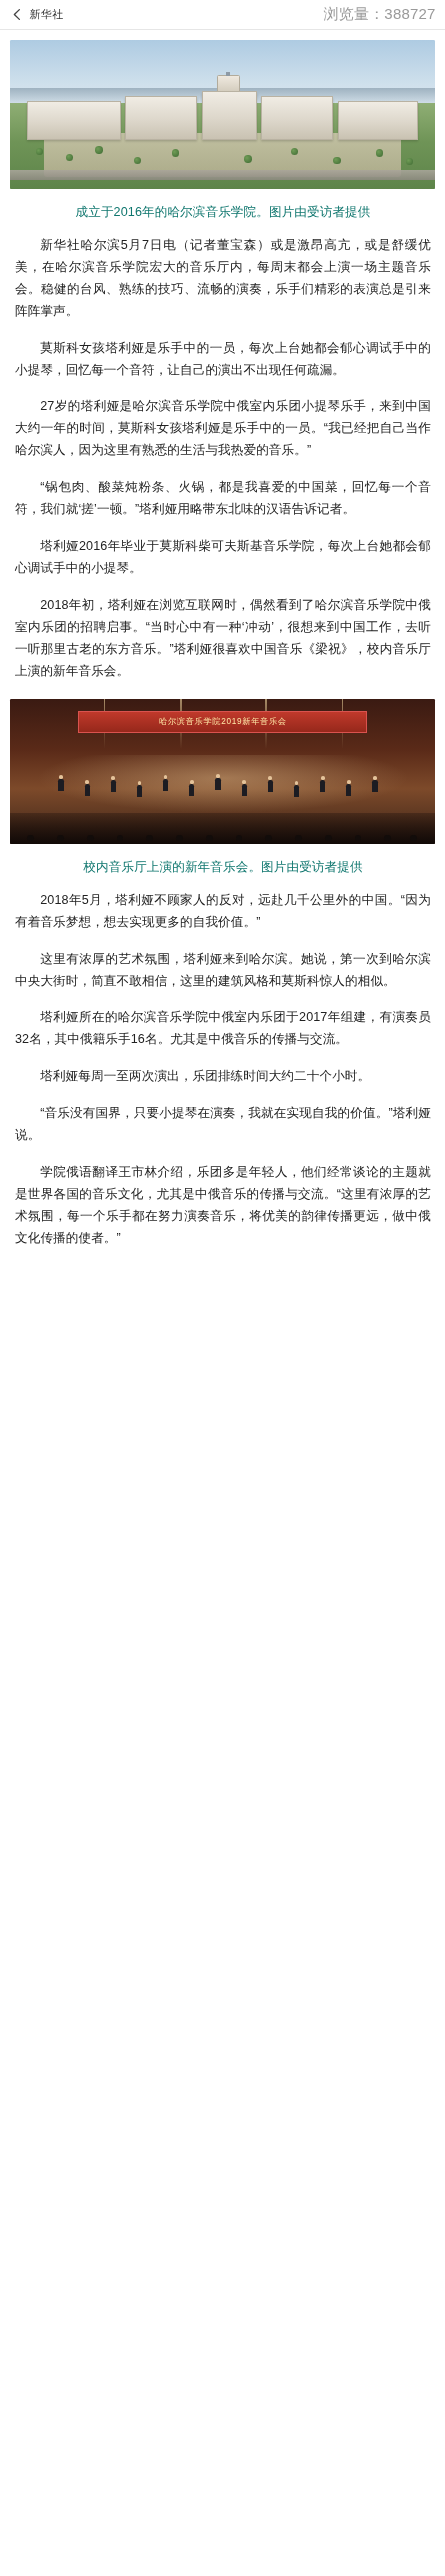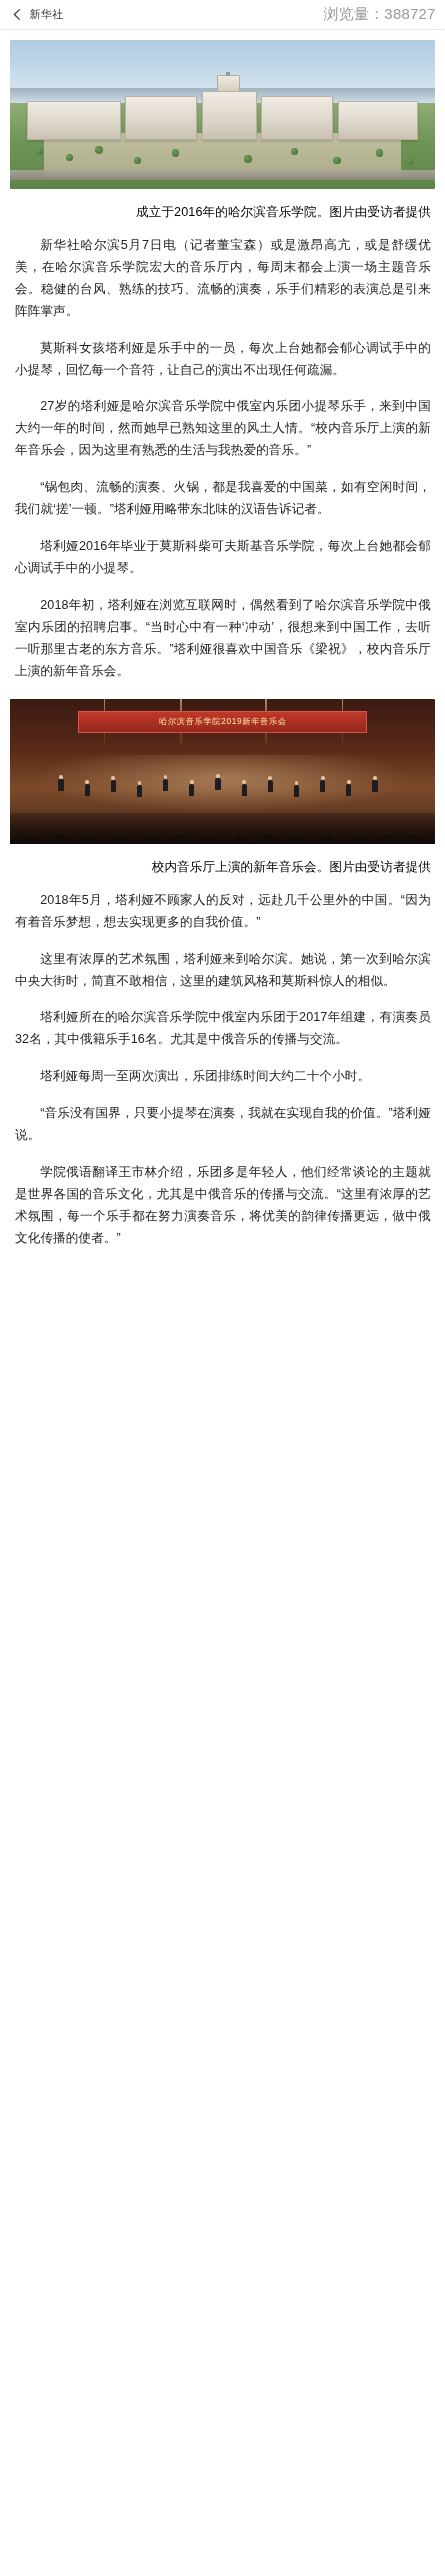--- a/index.html
+++ b/index.html
@@ -109,25 +109,25 @@
   .tree {
     position:absolute; width:7.4px; height:7.4px; border-radius:50%;
     background: radial-gradient(circle at 35% 35%, #6f9c56, #3f6a33);
   }
   .road {
     position:absolute; left:0; bottom:6%; width:100%; height:7%;
     background: linear-gradient(to bottom,#a9a59a,#8d8a80);
     opacity:.9;
   }
   .caption {
-    color: #000000;
+    color: #0f766e;
     font-size: 12.6px;
     line-height: 22px;
     padding: 12px 15px 3px 15px;
-    text-align: right;
+    text-align: center;
     letter-spacing: 0.1px;
   }
   p.para {
     font-size: 12.6px;
     line-height: 22px;
     color: #222222;
     margin: 0;
     padding: 7.4px 15px 7.4px 15px;
     text-indent: 2em;
     letter-spacing: 0.1px;
@@ -225,22 +225,22 @@
         <div class="tree" style="left:76%; top:78%"></div>
         <div class="tree" style="left:86%; top:73%"></div>
         <div class="tree" style="left:93%; top:79%"></div>
       </div>
     </div>
 
     <div class="caption">成立于2016年的哈尔滨音乐学院。图片由受访者提供</div>
 
     <p class="para">新华社哈尔滨5月7日电（记者董宝森）或是激昂高亢，或是舒缓优美，在哈尔滨音乐学院宏大的音乐厅内，每周末都会上演一场主题音乐会。稳健的台风、熟练的技巧、流畅的演奏，乐手们精彩的表演总是引来阵阵掌声。</p>
     <p class="para">莫斯科女孩塔利娅是乐手中的一员，每次上台她都会郁心调试手中的小提琴，回忆每一个音符，让自己的演出不出现任何疏漏。</p>
-    <p class="para">27岁的塔利娅是哈尔滨音乐学院中俄室内乐团小提琴乐手，来到中国大约一年的时间，然而她早已熟知这里的风土人情。“校内音乐厅上演的新年音乐会，因为这里有熟悉的生活与我热爱的音乐。”</p>
-    <p class="para">“锅包肉、流畅的演奏、火锅，都是我喜爱的中国菜，如有空闲时间，我们就‘搓’一顿。”塔利娅用略带东北味的汉语告诉记者。</p>
+    <p class="para">27岁的塔利娅是哈尔滨音乐学院中俄室内乐团小提琴乐手，来到中国大约一年的时间，莫斯科女孩塔利娅是乐手中的一员。“我已经把自己当作哈尔滨人，因为这里有熟悉的生活与我热爱的音乐。”</p>
+    <p class="para">“锅包肉、酸菜炖粉条、火锅，都是我喜爱的中国菜，回忆每一个音符，我们就‘搓’一顿。”塔利娅用略带东北味的汉语告诉记者。</p>
     <p class="para">塔利娅2016年毕业于莫斯科柴可夫斯基音乐学院，每次上台她都会郁心调试手中的小提琴。</p>
     <p class="para">2018年初，塔利娅在浏览互联网时，偶然看到了哈尔滨音乐学院中俄室内乐团的招聘启事。“当时心中有一种‘冲动’，很想来到中国工作，去听一听那里古老的东方音乐。”塔利娅很喜欢中国音乐《梁祝》，校内音乐厅上演的新年音乐会。</p>
 
     <div class="img2-wrap">
       <div class="concert">
         <div class="hall-bg"></div>
         <div class="stagelight" style="left:22%"></div>
         <div class="stagelight" style="left:40%"></div>
         <div class="stagelight" style="left:60%"></div>
         <div class="stagelight" style="left:78%"></div>

